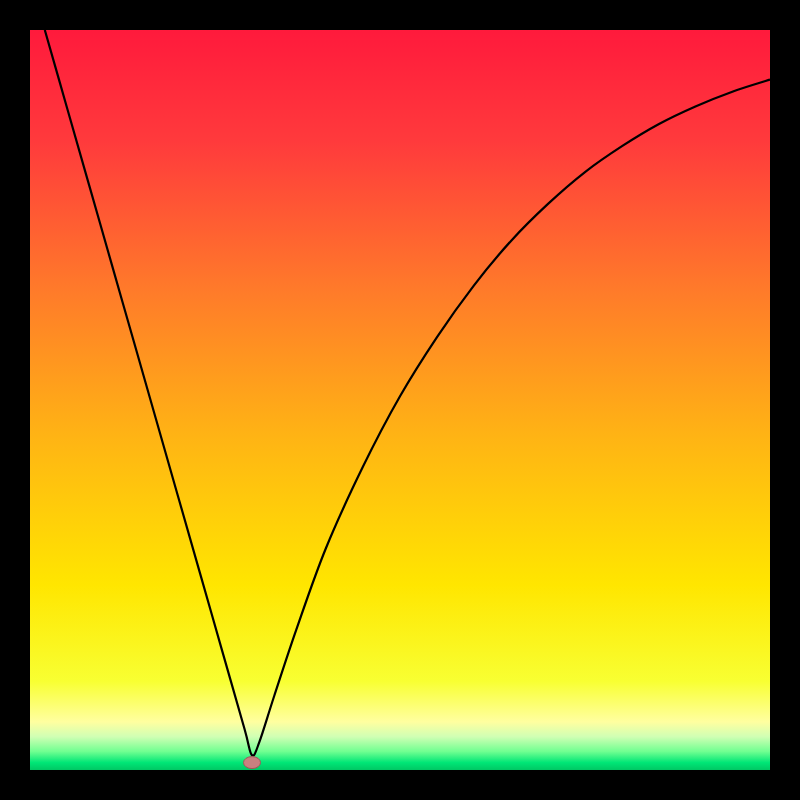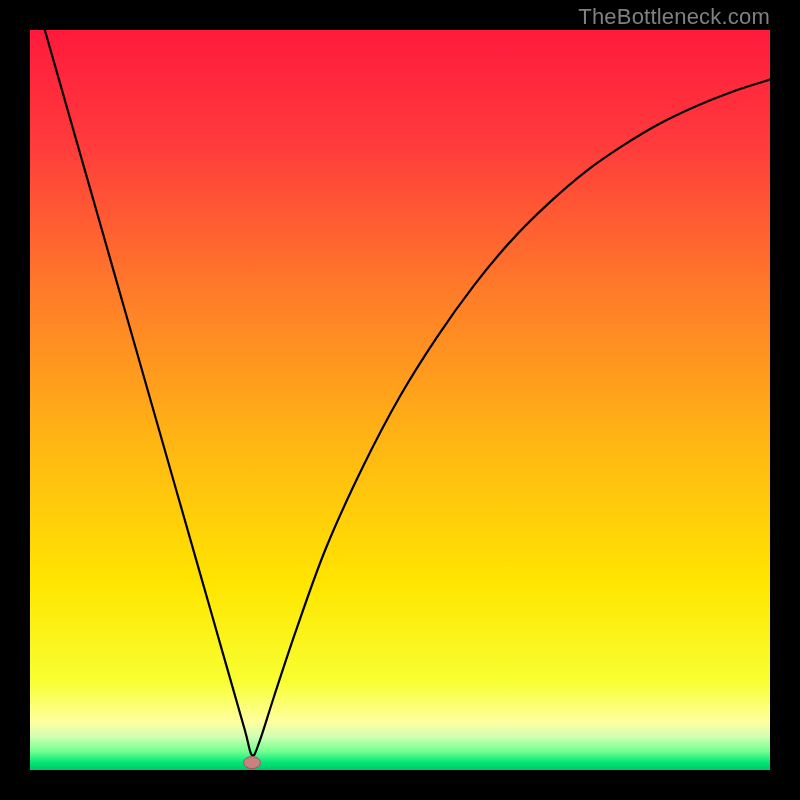--- a/index.html
+++ b/index.html
@@ -38,21 +38,20 @@
   }
   svg {
     display: block;
   }
 </style>
 </head>
 <body>
 
 <div class="frame">
 
-  <div class="watermark">TheBottleneck.com</div>
 
   <div class="plot">
     <svg id="plot-svg" width="740" height="740" viewBox="0 0 740 740">
       <defs>
         <linearGradient id="bg-grad" x1="0" y1="0" x2="0" y2="1">
             <stop offset="0%" stop-color="#ff1a3c"></stop>
             <stop offset="15%" stop-color="#ff3a3c"></stop>
             <stop offset="35%" stop-color="#ff7a2a"></stop>
             <stop offset="55.00000000000001%" stop-color="#ffb414"></stop>
             <stop offset="75%" stop-color="#ffe600"></stop>

